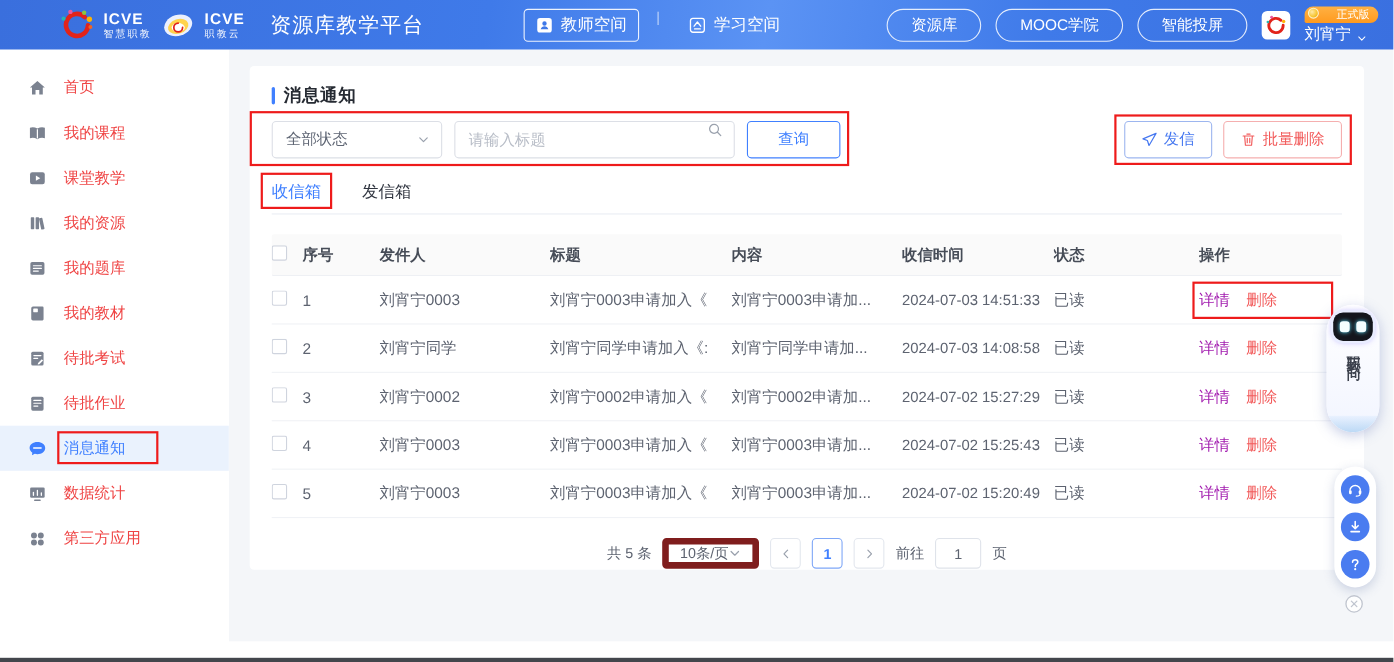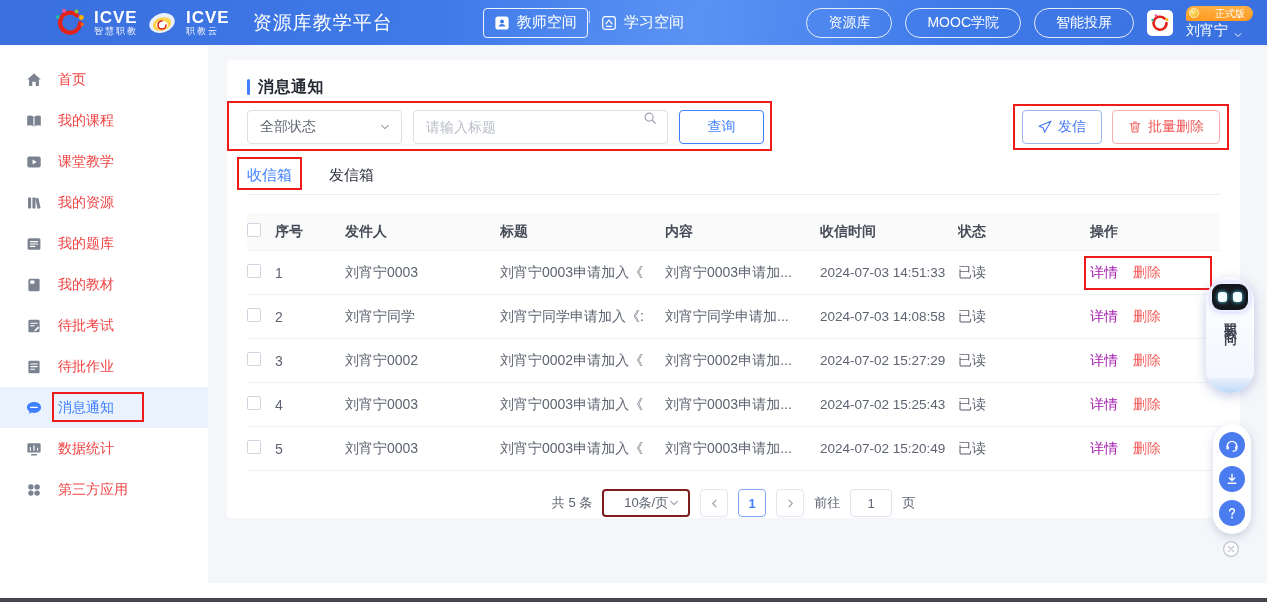--- a/index.html
+++ b/index.html
@@ -6,36 +6,36 @@
   html,body{background:#fff}
   body{font-family:"Liberation Sans","DejaVu Sans",sans-serif;}
   .page{position:relative;width:1267px;height:602px;background:#fff;overflow:hidden}
 
   
   .header{position:absolute;top:0;left:0;width:1267px;height:45px;z-index:5;
     background:linear-gradient(100deg,#3a6fdd 0%,#3f7ae9 35%,#5b93f4 55%,#3f7ae9 75%,#3a70e0 100%);
     display:flex;align-items:center;color:#fff;padding:0 14px 0 55px}
   .brand{display:flex;align-items:center;gap:9px}
   .logo-swirl svg,.logo-shell svg{width:30px;height:30px;display:block}
-  .brand-text b{display:block;font-size:17px;line-height:17px;letter-spacing:1px}
+  .brand-text b{display:block;font-size:14px;line-height:17px;letter-spacing:1px}
   .brand-text i{display:block;font-style:normal;font-size:9px;line-height:11px;letter-spacing:2px;opacity:.95}
   .platform-title{font-size:19px;margin-left:14px;letter-spacing:1px}
-  .space-nav{display:flex;align-items:flex-start;margin-left:90px}
+  .space-nav{display:flex;align-items:flex-start;gap:16px;margin-left:90px}
   .space-btn{display:flex;align-items:center;gap:7px;font-size:15px;height:30px;padding:0 10px;border-radius:4px;cursor:pointer}
   .space-btn.active{border:1px solid rgba(255,255,255,.9)}
   .space-btn svg{width:16px;height:16px;display:block}
   .nav-divider{opacity:.6;font-size:13px}
   .header-right{margin-left:auto;display:flex;align-items:center;gap:13px}
   #pill-group{display:flex;align-items:center;gap:13px}
   .hpill{height:30px;padding:0 21px;border:1px solid rgba(255,255,255,.85);border-radius:16px;
     display:flex;align-items:center;font-size:14px;cursor:pointer;white-space:nowrap}
   .app-icon{width:26px;height:26px;background:#fff;border-radius:5px;display:flex;align-items:center;justify-content:center;cursor:pointer}
   .app-icon svg{width:20px;height:20px}
   .user-block{display:flex;flex-direction:column;align-items:flex-start;gap:1px;cursor:pointer}
-  .version-badge{display:flex;align-items:center;gap:16px;background:linear-gradient(#ffb143,#ff9a1f);
+  .version-badge{display:flex;gap:16px;background:linear-gradient(#ffb143,#ff9a1f);
     border-radius:9px 9px 9px 2px;padding:1px 8px 1px 3px;font-size:10px;line-height:13px;color:#fff}
   .medal{width:10px;height:10px;border-radius:50%;background:radial-gradient(circle at 35% 35%,#ffe9a8,#f7c530 60%,#d89a0d);border:1px solid #fff3c9;display:inline-block}
   .user-name{display:flex;align-items:flex-end;gap:5px;font-size:14px}
   .user-name .uchev svg{width:10px;height:10px;display:block}
 
   
   .sidebar{position:absolute;top:45px;left:0;width:208px;height:553px;background:#fff;padding-top:14px;z-index:4}
   .side-item{position:relative;height:41px;display:flex;align-items:center;padding-left:26px;gap:16px;font-size:14px;color:#ef4444;cursor:pointer}
   .side-item.active{background:#eaf2fd;color:#4080ff;font-weight:500}
   .side-icon{width:16px;height:16px;color:#7b8290;flex:none}
@@ -75,21 +75,21 @@
   .trow{height:44px;font-size:14px;color:#5d6370;border-bottom:1px solid #f0f2f6}
   .td,.th{padding-right:8px;overflow:hidden;white-space:nowrap}
   .time{font-size:13.5px}
   .checkbox{width:14px;height:14px;border:1px solid #cfd4de;border-radius:2px;background:#fff;display:inline-block;cursor:pointer}
   .ops{position:relative;display:flex;gap:15px;overflow:visible}
   .ops a{font-size:14px;cursor:pointer;text-decoration:none}
   .link-detail{color:#a21caf}
   .link-delete{color:#f25a5a}
 
   .pagination{margin-top:18px;display:flex;align-items:center;justify-content:center;gap:10px;font-size:13px;color:#5d6370}
-  .pg-select{width:88px;height:28px;border:2px solid #7f1d1d;border-radius:4px;background:#fff;display:flex;align-items:center;justify-content:flex-end;padding:0 8px 0 10px;cursor:pointer}
+  .pg-select{width:88px;height:28px;border:6px solid #7f1d1d;border-radius:4px;background:#fff;display:flex;align-items:center;justify-content:flex-start;padding:0 8px 0 10px;cursor:pointer}
   .pg-btn{width:28px;height:28px;border:1px solid #e3e7ee;border-radius:4px;background:#fff;display:flex;align-items:center;justify-content:center;color:#9aa1ad;cursor:pointer;font-size:13px}
   .pg-btn svg{width:11px;height:11px;display:block}
   .pg-btn.current{border-color:#7fa7f7;color:#4080ff;font-weight:700}
   .goto-input{width:42px;height:28px;border:1px solid #dfe3ea;border-radius:4px;text-align:center;font-size:13px;color:#5d6370;outline:none;font-family:inherit}
 
   
   .assistant{position:absolute;left:1206px;top:277px;width:48px;height:116px;border-radius:24px;z-index:6;cursor:pointer;
     background:linear-gradient(#ffffff,#f2f5ff);box-shadow:0 3px 12px rgba(90,110,180,.35);
     display:flex;flex-direction:column;align-items:center;padding-top:7px;overflow:hidden}
   .robot-head{position:relative;width:36px;height:26px;background:#14161d;border-radius:9px;flex:none;

